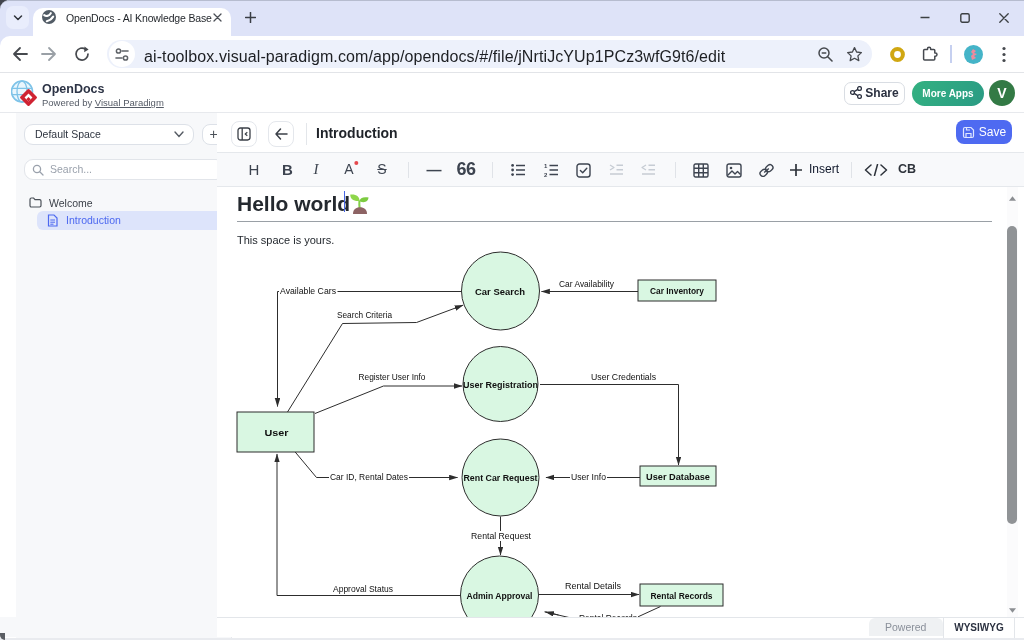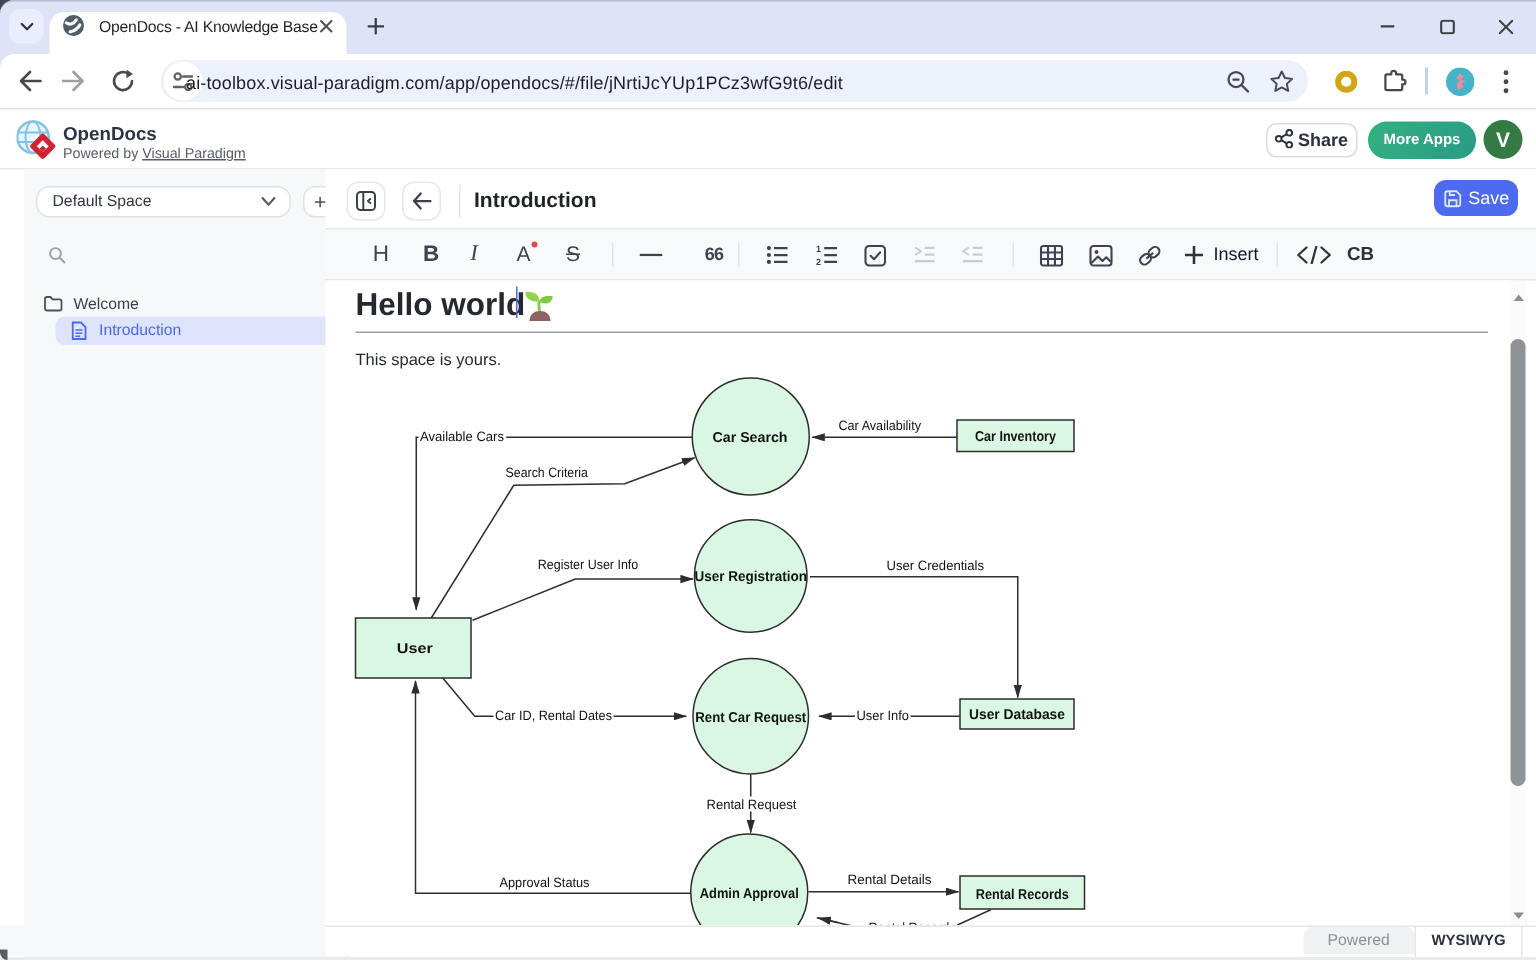--- a/index.html
+++ b/index.html
@@ -11,21 +11,21 @@
 #tabstrip { left:0; top:0; width:1024px; height:36px; background:#dee3f8; border-top:1px solid #b6bccf; }
 #corner { left:0; top:0; width:7px; height:9px; background:#42454d; }
 #cornermask { left:0; top:0; width:14px; height:14px; background:#dee3f8; border-top-left-radius:9px; border-top:1px solid #b6bccf;}
 #tabchev { left:6px; top:6px; width:23px; height:23px; background:#e9edfc; border-radius:7px; }
 #tab { left:33px; top:8px; width:198px; height:28px; background:#fff; border-radius:10px 10px 0 0; }
 #tabtitle { left:66px; top:12px; font-size:10.5px; letter-spacing:-0.15px; color:#1f2328;text-align:center; }
 
 
 #navrow { left:0; top:36px; width:1024px; height:36px; background:#fff; border-top-left-radius:10px; }
 #omnibox { left:107px; top:40px; width:765px; height:28px; background:#edf1fb; border-radius:14px; }
-#urltext { left:124px; top:48px; font-size:12px; color:#1d1f23; letter-spacing:0.1px;}
+#urltext { left:144px; top:48px; font-size:16px; color:#1d1f23; letter-spacing:0.1px;}
 #tunecircle { left:109px; top:41px; width:26px; height:26px; border-radius:50%; background:#fff; }
 
 
 #appheader { left:0; top:72px; width:1024px; height:41px; background:#fff; border-top:1px solid #e2e4e8; border-bottom:1px solid #e7e9ed; }
 #apptitle { left:42px; top:82px; font-size:12.5px; font-weight:bold; color:#2c3345; }
 #powered { left:42px; top:97px; font-size:9.5px; color:#555b66; }
 #sharebtn { left:844px; top:82px; width:61px; height:23px; background:#fff; border:1px solid #d9dde3; border-radius:7px; font-size:12px; font-weight:bold; color:#2b3140; text-align:center; line-height:21px; }
 #moreapps { left:912px; top:81px; width:72px; height:25px; background:linear-gradient(120deg,#33b181 0%,#2a9b84 100%); border-radius:12.5px; font-size:10px; font-weight:bold; color:#fff; text-align:center; line-height:25px; }
 #vavatar { left:989px; top:80px; width:26px; height:26px; border-radius:50%; background:#337a45; color:#fff; font-size:14px; font-weight:bold; text-align:center; line-height:26px; }
 
@@ -163,20 +163,21 @@
     </svg>Share</div>
 <div class="abs" id="moreapps">More Apps</div>
 <div class="abs" id="vavatar">V</div>
 
 <div class="abs" id="sidebar">
   <div class="abs" id="spacesel">Default Space</div>
   <svg class="abs" style="left:158px;top:18px" width="10" height="7" viewBox="0 0 10 7">
       <path d="M1 1 L5 5.5 L9 1" stroke="#555b63" stroke-width="1.4" fill="none" stroke-linecap="round"></path>
     </svg>
   <div class="abs" id="plusbtn">+</div>
+  <div class="abs" id="searchbox">Search...</div>
   <svg class="abs" style="left:16px;top:51px" width="12" height="12" viewBox="0 0 12 12">
       <circle cx="5" cy="5" r="3.6" fill="none" stroke="#9aa1ac" stroke-width="1.3"></circle>
       <path d="M8 8 L11 11" stroke="#9aa1ac" stroke-width="1.3" stroke-linecap="round"></path>
     </svg>
   <svg class="abs" style="left:13px;top:84px" width="13" height="11" viewBox="0 0 13 11">
       <path d="M1 2.5 C1 1.7 1.6 1 2.4 1 L4.6 1 L6 2.6 L10.6 2.6 C11.4 2.6 12 3.2 12 4 L12 8.6 C12 9.4 11.4 10 10.6 10 L2.4 10 C1.6 10 1 9.4 1 8.6 Z" fill="none" stroke="#4a5058" stroke-width="1.2"></path>
     </svg>
   <div class="abs" id="welcomerow" style="left:33px">Welcome</div>
   <div class="abs" id="introrow">Introduction</div>
   <svg class="abs" style="left:31px;top:101px" width="11" height="13" viewBox="0 0 11 13">
@@ -204,21 +205,21 @@
     </svg>Save</div>
 
 <div class="abs" id="toolbar">
   <div class="ti" style="left:37px;font-size:15px;font-weight:500">H</div>
   <div class="ti" style="left:70.5px;font-size:15px;font-weight:bold">B</div>
   <div class="ti" style="left:99px;font-size:15px;font-style:italic;font-family:'Liberation Serif',serif">I</div>
   <div class="ti" style="left:132px;font-size:14px;font-weight:500">A<span style="position:absolute;top:8px;margin-left:0.5px;width:4px;height:4px;border-radius:50%;background:#e5484d"></span></div>
   <div class="ti" style="left:165px;font-size:14px;font-weight:500;text-decoration:line-through">S</div>
   <div class="tdiv" style="left:191px"></div>
   <div class="ti" style="left:217px;font-size:15px;font-weight:bold">—</div>
-  <div class="ti" style="left:259px;font-size:12px;font-weight:bold;letter-spacing:-0.5px">66</div>
+  <div class="ti" style="left:249px;font-size:18px;font-weight:bold;letter-spacing:-0.5px">66</div>
   <div class="tdiv" style="left:275px"></div>
   <svg class="abs" style="left:294px;top:10px" width="15" height="14" viewBox="0 0 15 14">
       <circle cx="1.6" cy="2.4" r="1.4" fill="#3d4450"></circle>
       <circle cx="1.6" cy="7" r="1.4" fill="#3d4450"></circle>
       <circle cx="1.6" cy="11.6" r="1.4" fill="#3d4450"></circle>
       <path d="M5 2.4 H14 M5 7 H14 M5 11.6 H14" stroke="#3d4450" stroke-width="1.5"></path>
     </svg>
   <svg class="abs" style="left:327px;top:10px" width="15" height="14" viewBox="0 0 15 14">
       <text x="0" y="5" font-size="6" font-weight="bold" fill="#3d4450">1</text>
       <text x="0" y="13.5" font-size="6" font-weight="bold" fill="#3d4450">2</text>

